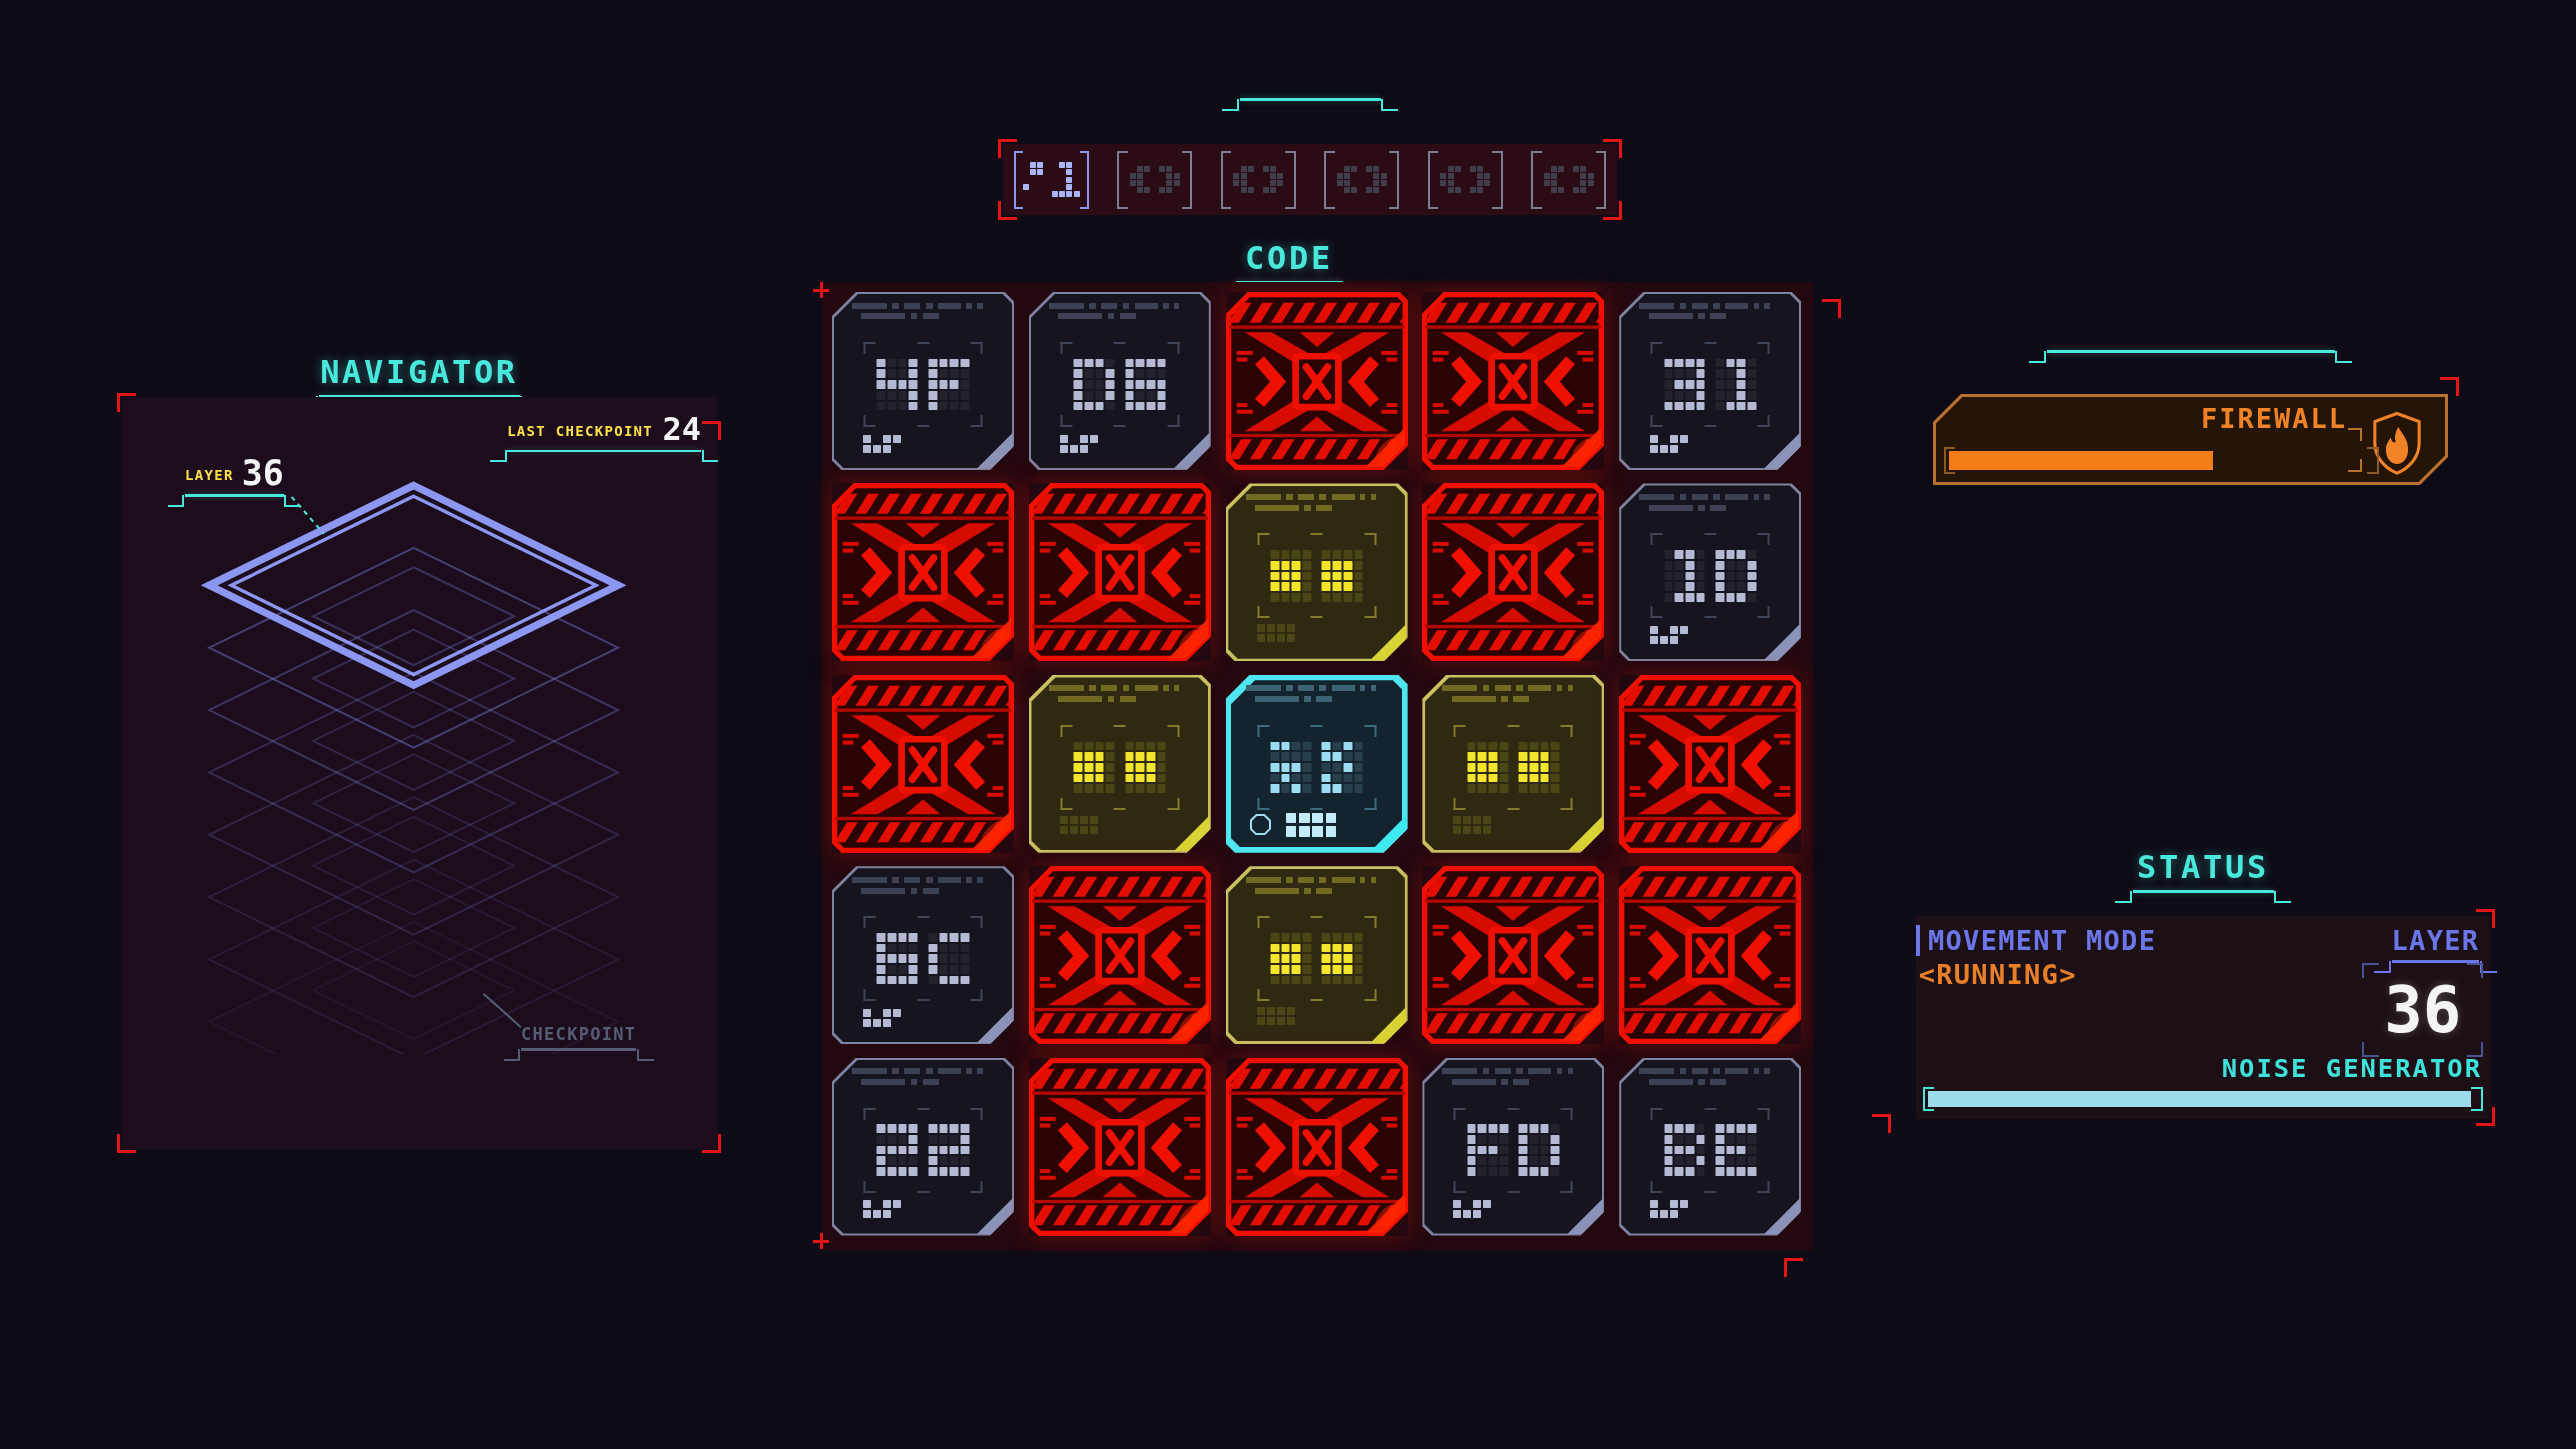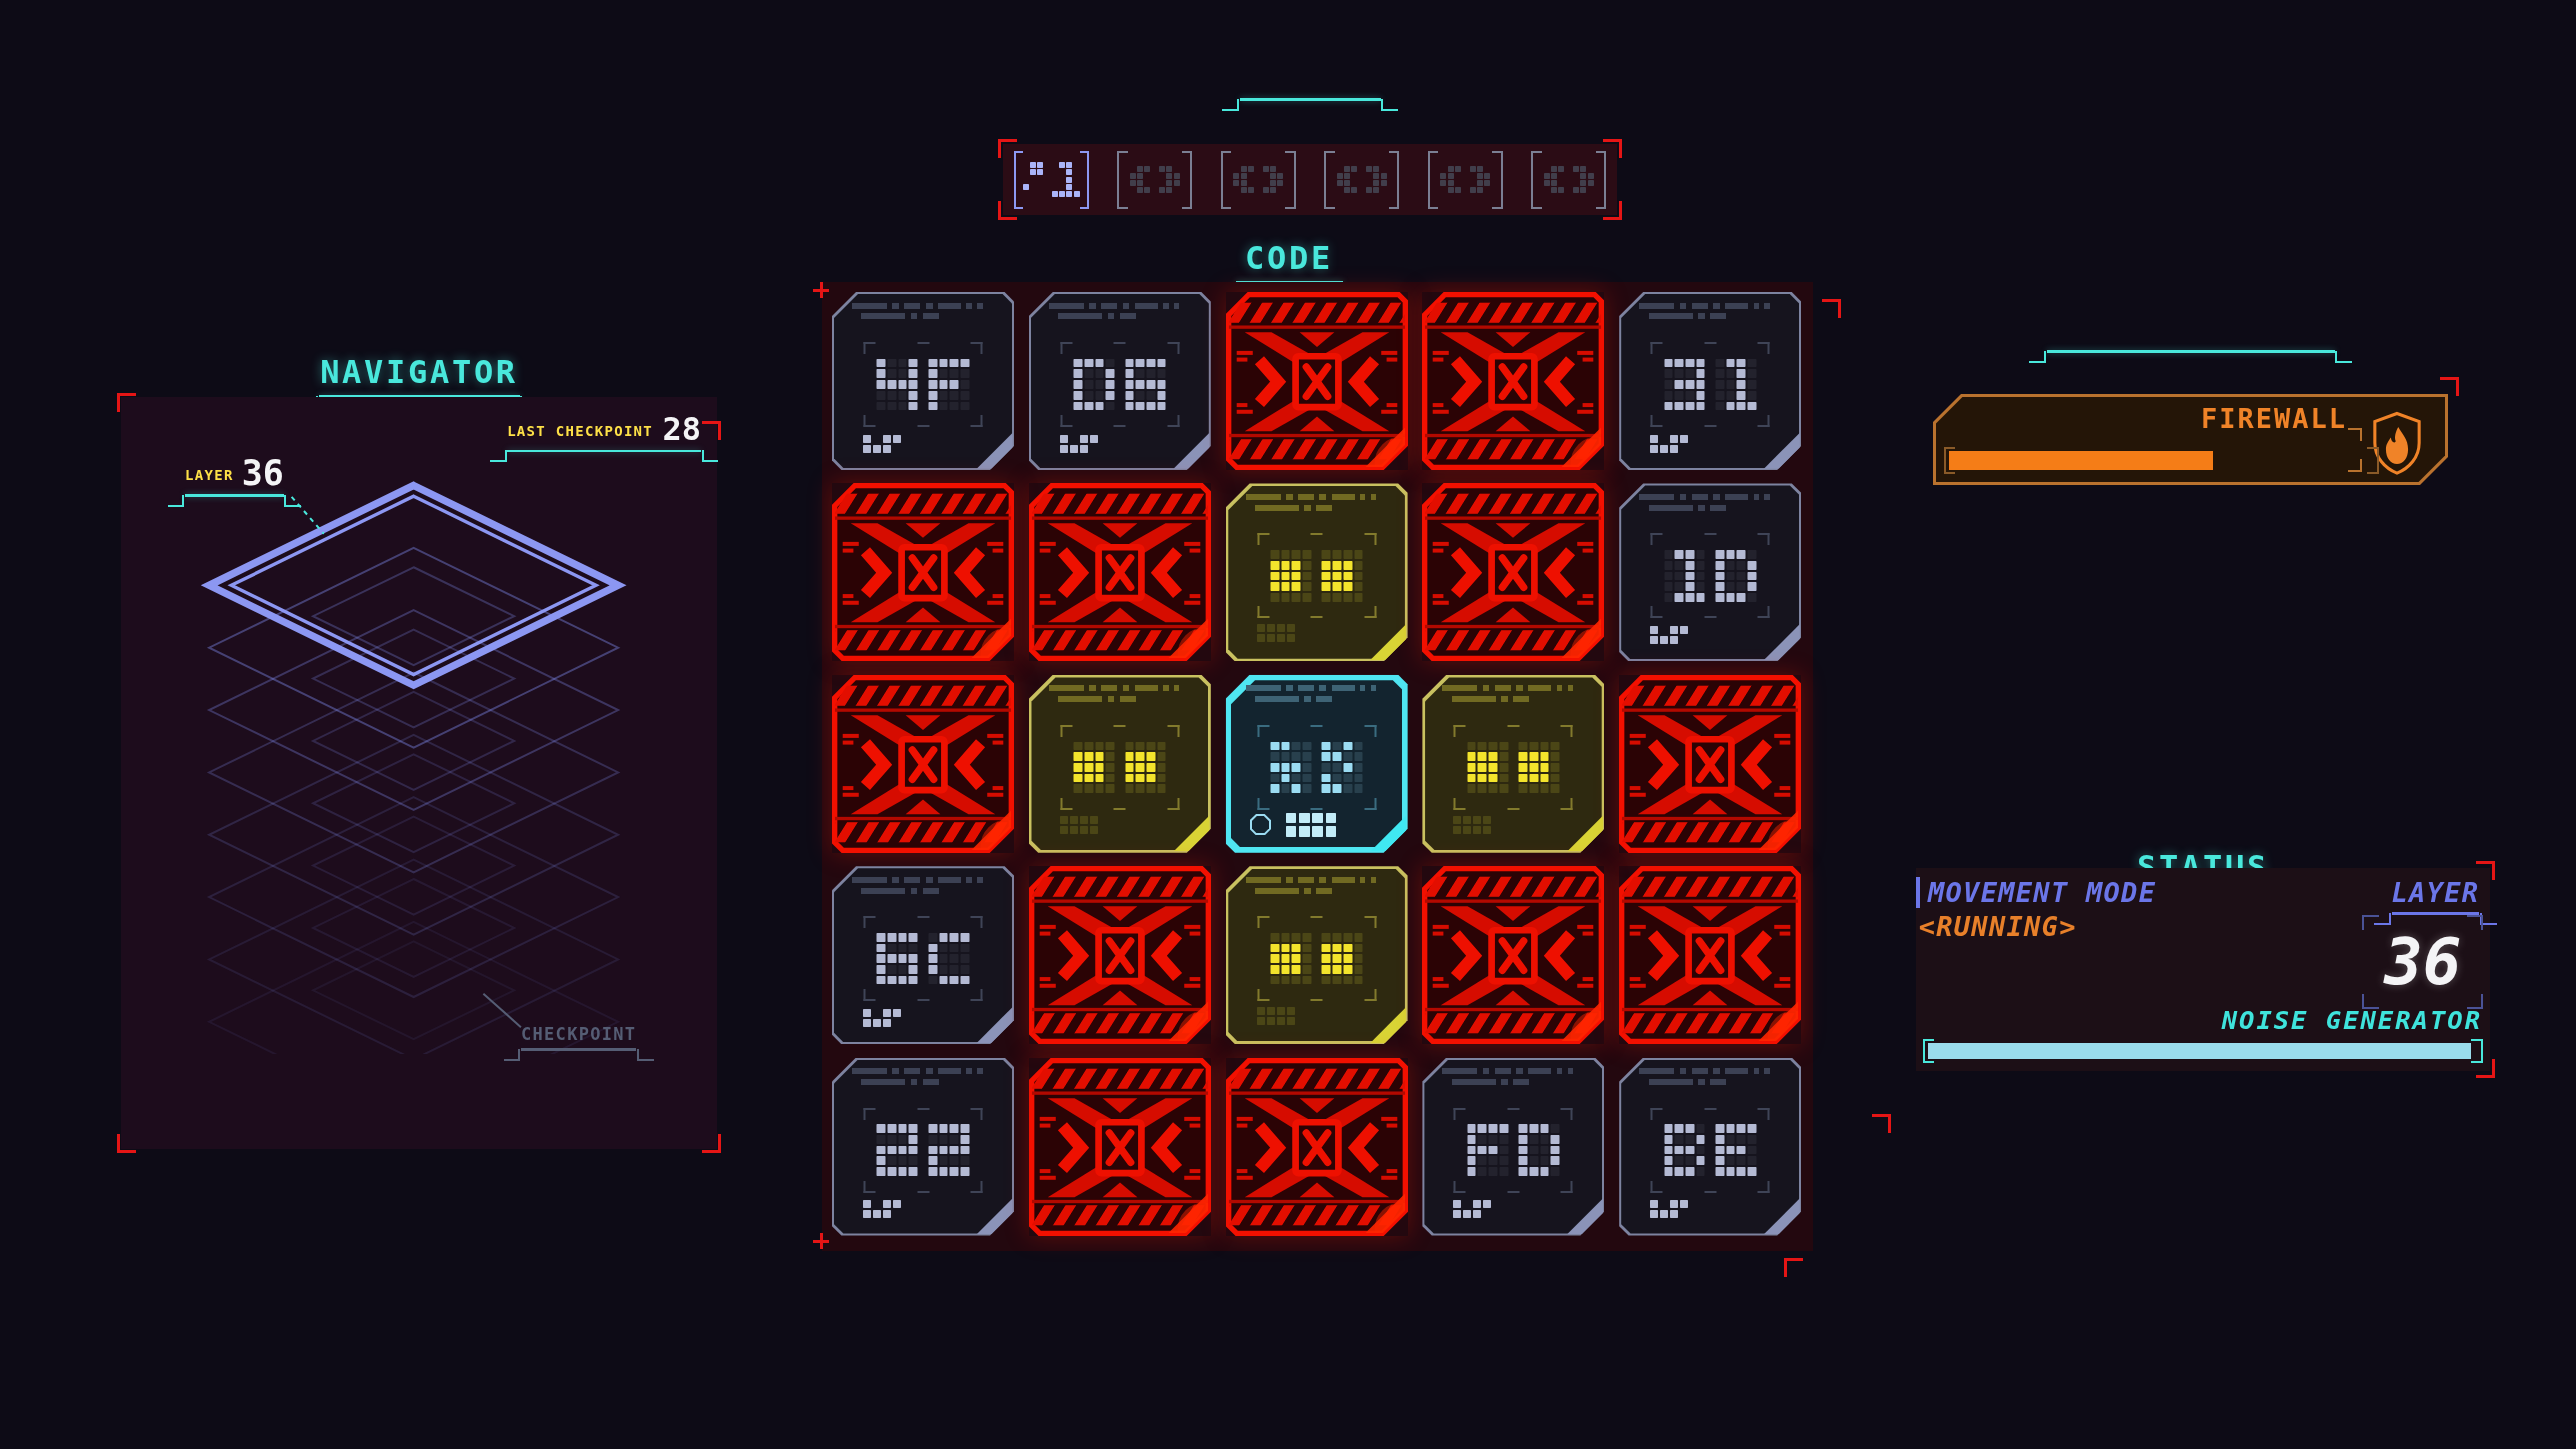--- a/index.html
+++ b/index.html
@@ -108,21 +108,21 @@
   .fw-shield-brk::after{content:'';position:absolute;right:0;bottom:0;width:12px;height:10.7px;border-bottom:2.7px solid;border-right:2.7px solid;}
   .bar{position:absolute;}
   .bar .cap{position:absolute;top:0;bottom:0;width:9.4px;}
   .bar .cap.l{left:0;border:2.7px solid var(--bc);border-right:none;}
   .bar .cap.r{right:0;border:2.7px solid var(--bc);border-left:none;}
   .bar .fill{position:absolute;left:5.4px;top:4px;bottom:4px;background:var(--bf);}
   .fw-bar{left:10.7px;bottom:10.7px;width:435px;height:27px;--bc:#8a5a28;--bf:#f57d17;}
   
   .status-title{position:absolute;left:1916px;top:848px;width:574px;}
   .status-title .uline{width:141px;}
-  .status-panel{position:absolute;left:1916px;top:868px;width:574px;height:203px;background:#1c0f16;font-style:italic;}
+  .status-panel{position:absolute;left:1916px;top:916px;width:574px;height:203px;background:#1c0f16;}
   .mv-label{position:absolute;left:0;top:9.4px;color:#6b76e8;font-size:27px;letter-spacing:1.3px;
             border-left:4px solid #6b76e8;padding-left:8px;}
   .mv-value{position:absolute;left:2.7px;top:43px;color:#e8802a;font-size:27px;letter-spacing:1.3px;}
   .st-layer{position:absolute;right:10.7px;top:9.4px;text-align:right;}
   .st-layer .small-lbl{color:#6b76e8;font-size:27px;letter-spacing:1.3px;}
   .st-layer .uline{color:#6b76e8;width:100%;box-shadow:none;}
   .num-frame{position:absolute;right:6.7px;top:47px;width:121px;height:94px;color:#4a5296;}
   .num-frame .cn{position:absolute;width:14.8px;height:13.4px;border:2.7px solid;}
   .num-frame .cn.tl{top:0;left:0;border-right:none;border-bottom:none;}
   .num-frame .cn.tr{top:0;right:0;border-left:none;border-bottom:none;}
@@ -1614,21 +1614,21 @@
   <div class="nav-title">
     <div class="hud-title">NAVIGATOR</div>
     <div class="uline"></div>
   </div>
   <div class="nav-panel">
     <div class="rk tl" style="left:-4px;top:-4px"></div>
     <div class="rk tr" style="right:-4px;top:24px"></div>
     <div class="rk bl" style="left:-4px;bottom:-4px"></div>
     <div class="rk br" style="right:-4px;bottom:-4px"></div>
     <div class="nav-check">
-      <span class="lbl">LAST CHECKPOINT</span><span class="val">28</span>
+      <span class="lbl">LAST CHECKPOINT</span><span class="val">24</span>
       <div class="uline"></div>
     </div>
     <div class="nav-layer">
       <span class="small-lbl">LAYER</span><span class="val">36</span>
       <div class="uline"></div>
     </div>
     <svg id="nav-svg" viewBox="0 0 888 880">
         <polygon points="436,683 741,832 436,981 131,832" fill="none" stroke="#7f8aec" stroke-width="3" opacity="0.09"></polygon>
         <polygon points="436,590 741,739 436,888 131,739" fill="none" stroke="#7f8aec" stroke-width="3" opacity="0.12"></polygon>
         <polygon points="436,497 741,646 436,795 131,646" fill="none" stroke="#7f8aec" stroke-width="3" opacity="0.16"></polygon>

